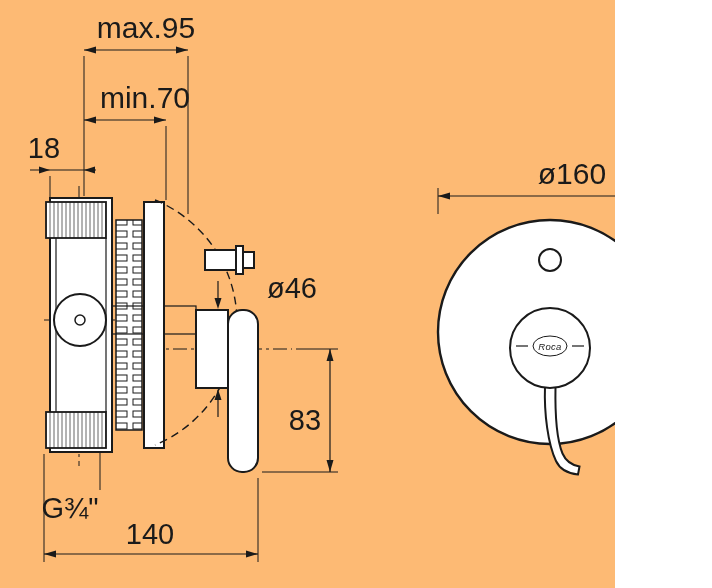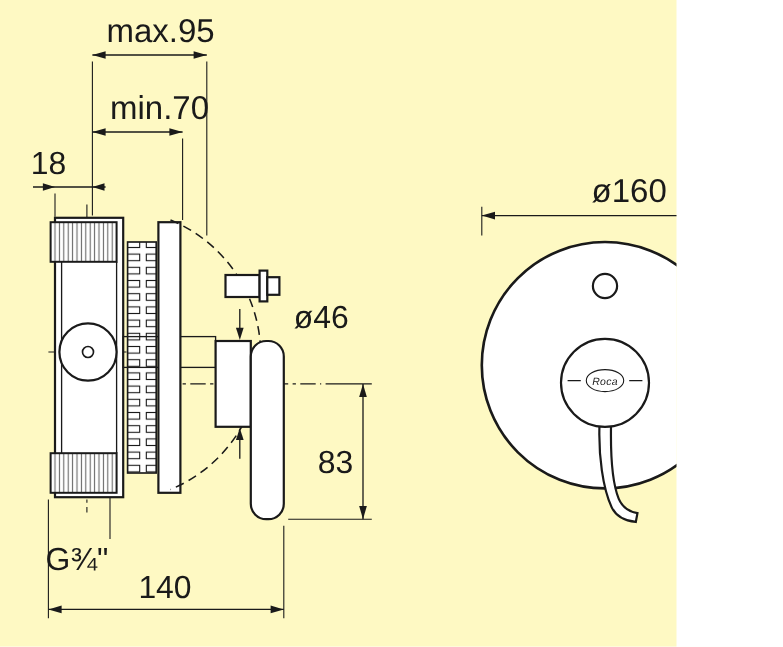--- a/index.html
+++ b/index.html
@@ -1,19 +1,19 @@
 <!DOCTYPE html>
 <html><head>
 <meta charset="utf-8">
 <style>
   html,body{margin:0;padding:0;background:#ffffff;}
   .canvas{
     position:relative;
     width:615px;height:588px;
-    background:#fef9c3;
+    background:#fdba74;
     font-family:"Liberation Sans", sans-serif;
     overflow:hidden;
   }
   svg{display:block;}
   text{
     font-family:"Liberation Sans", sans-serif;
     fill:#1a1a1a;
   }
   .dim-text{font-size:29px;}
   .dim-text-lg{font-size:30px;}

